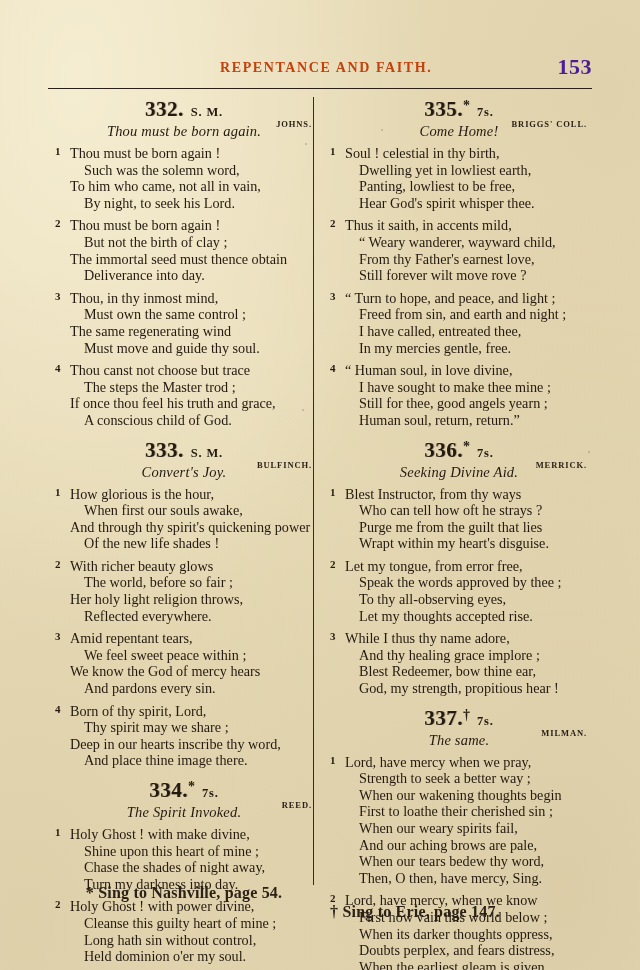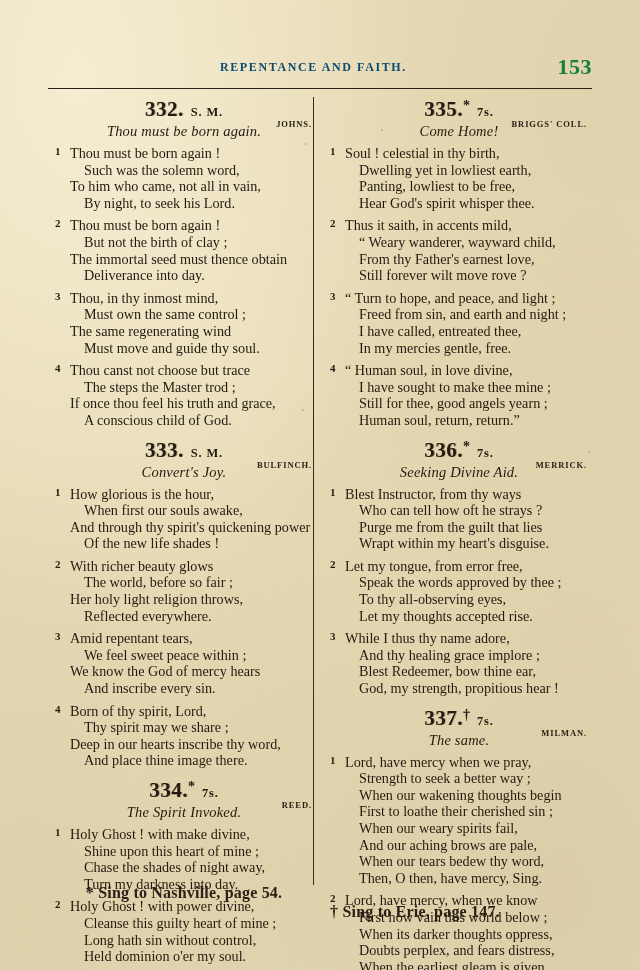--- a/index.html
+++ b/index.html
@@ -23,27 +23,27 @@
   }
   .page { position:absolute; left:0; top:0; width:640px; height:970px; }
 
   
   .runhead{
     position:absolute; left:48px; top:60px; width:544px;
     height:22px;
   }
   .runhead-title{
     position:absolute; left:172px; top:0;
-    font-size:12px; letter-spacing:1.6px; font-weight:700;
-    color:#0c4a6e;
+    font-size:14px; letter-spacing:1.6px; font-weight:700;
+    color:#c2410c;
   }
   .runhead-folio{
     position:absolute; right:0; top:-6px;
     font-size:22px; font-weight:700; letter-spacing:.5px;
-    color:#15803d;
+    color:#4c1d95;
     text-align:center;
   }
   .rule-top{
     position:absolute; left:48px; top:88px; width:544px; height:0;
     border-top:1.6px solid #2a2016;
   }
   .col-divider{
     position:absolute; left:313px; top:97px; width:0; height:788px;
     border-left:1.3px solid #3a2c1c;
   }
@@ -175,21 +175,21 @@
           <div class="line">With richer beauty glows</div>
           <div class="line ind">The world, before so fair ;</div>
           <div class="line">Her holy light religion throws,</div>
           <div class="line ind">Reflected everywhere.</div>
         </div>
         <div class="stanza">
           <span class="stanza-num">3</span>
           <div class="line">Amid repentant tears,</div>
           <div class="line ind">We feel sweet peace within ;</div>
           <div class="line">We know the God of mercy hears</div>
-          <div class="line ind">And inscribe every sin.</div>
+          <div class="line ind">And pardons every sin.</div>
         </div>
         <div class="stanza">
           <span class="stanza-num">4</span>
           <div class="line">Born of thy spirit, Lord,</div>
           <div class="line ind">Thy spirit may we share ;</div>
           <div class="line">Deep in our hearts inscribe thy word,</div>
           <div class="line ind">And place thine image there.</div>
         </div>
       </div>
       <div class="hymn">

